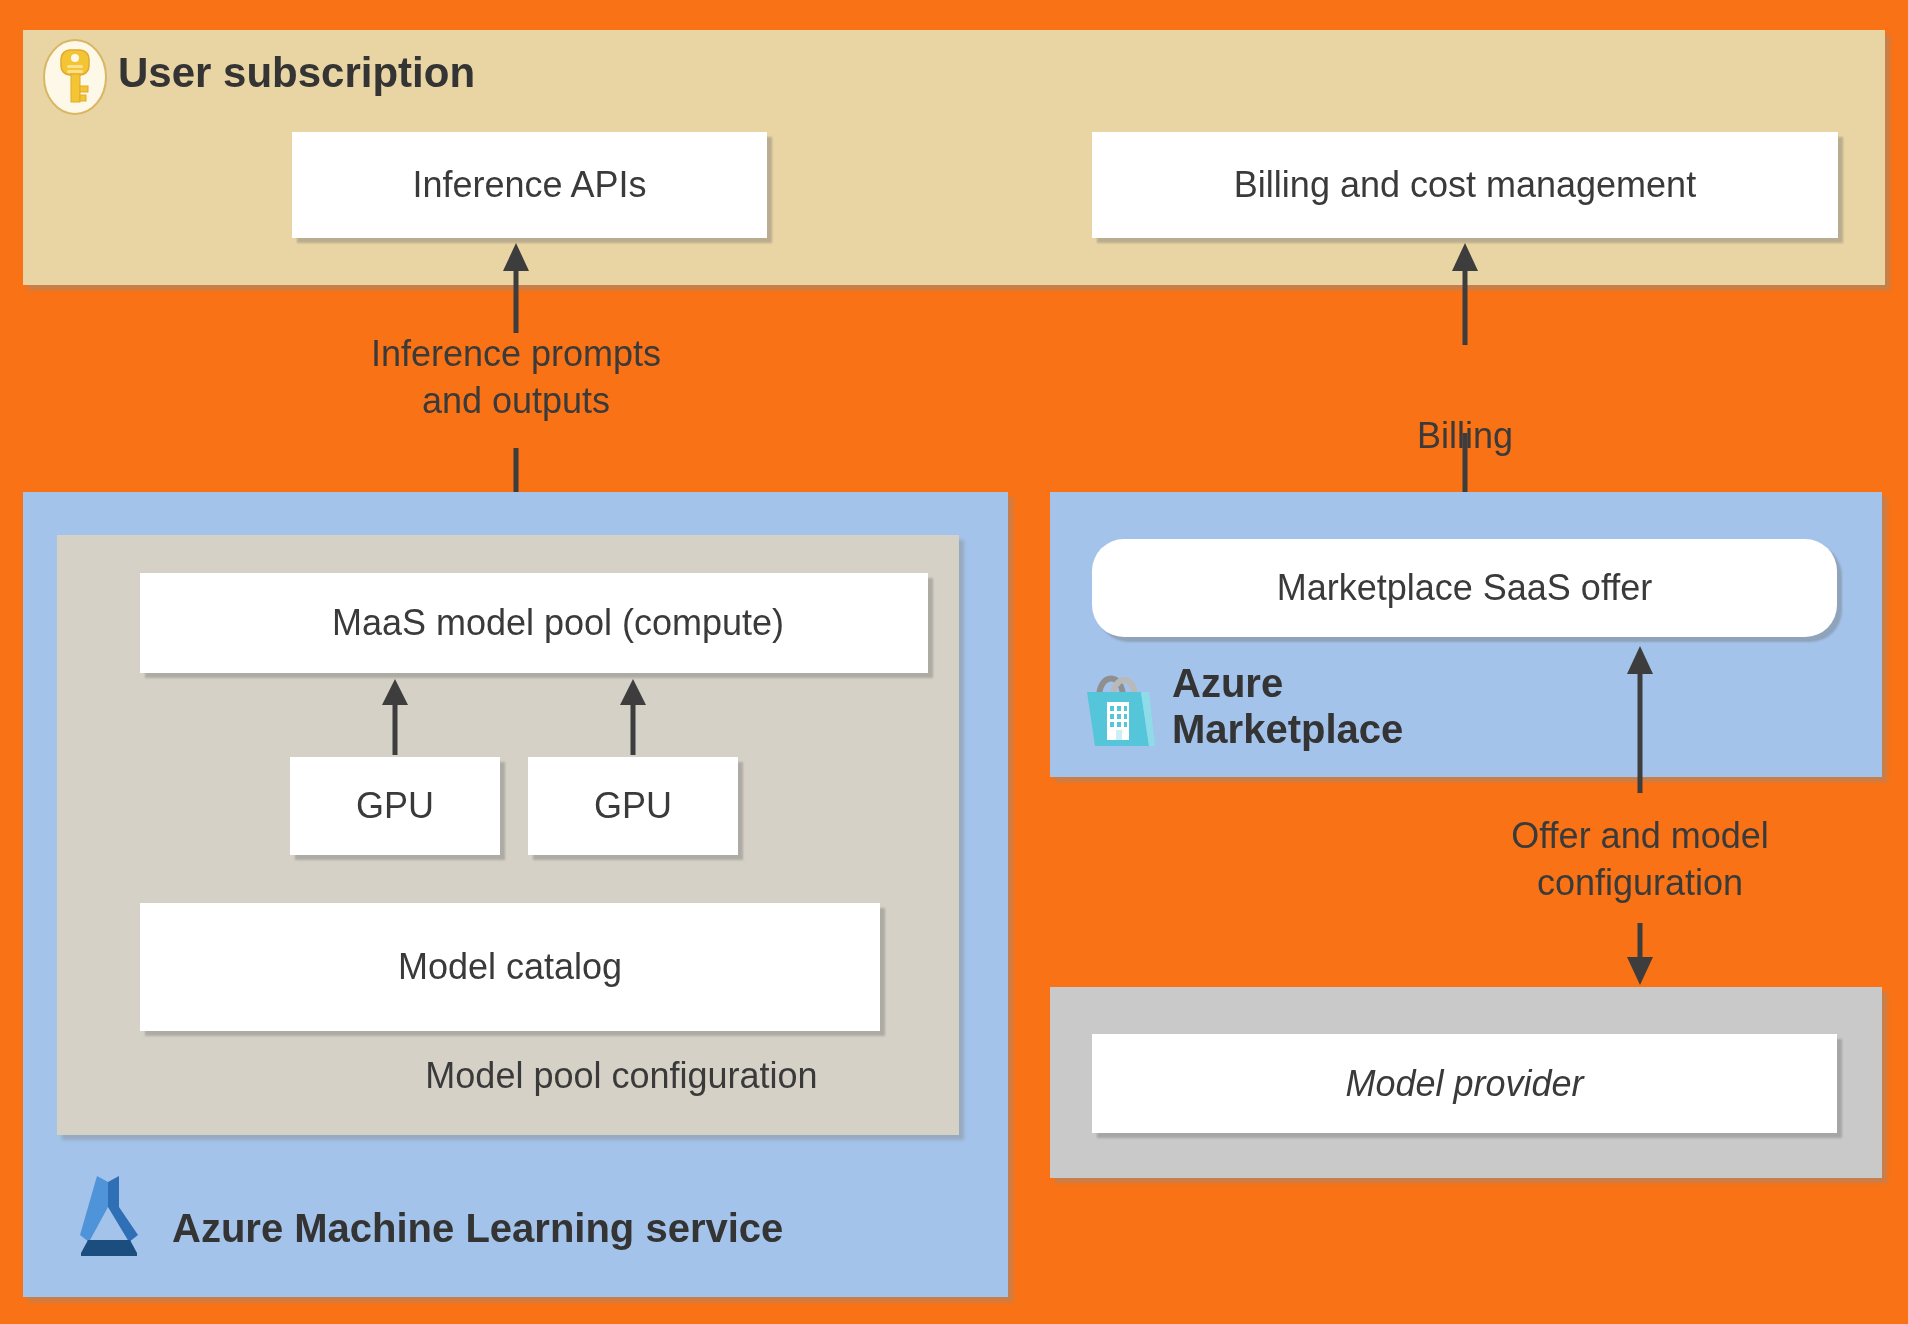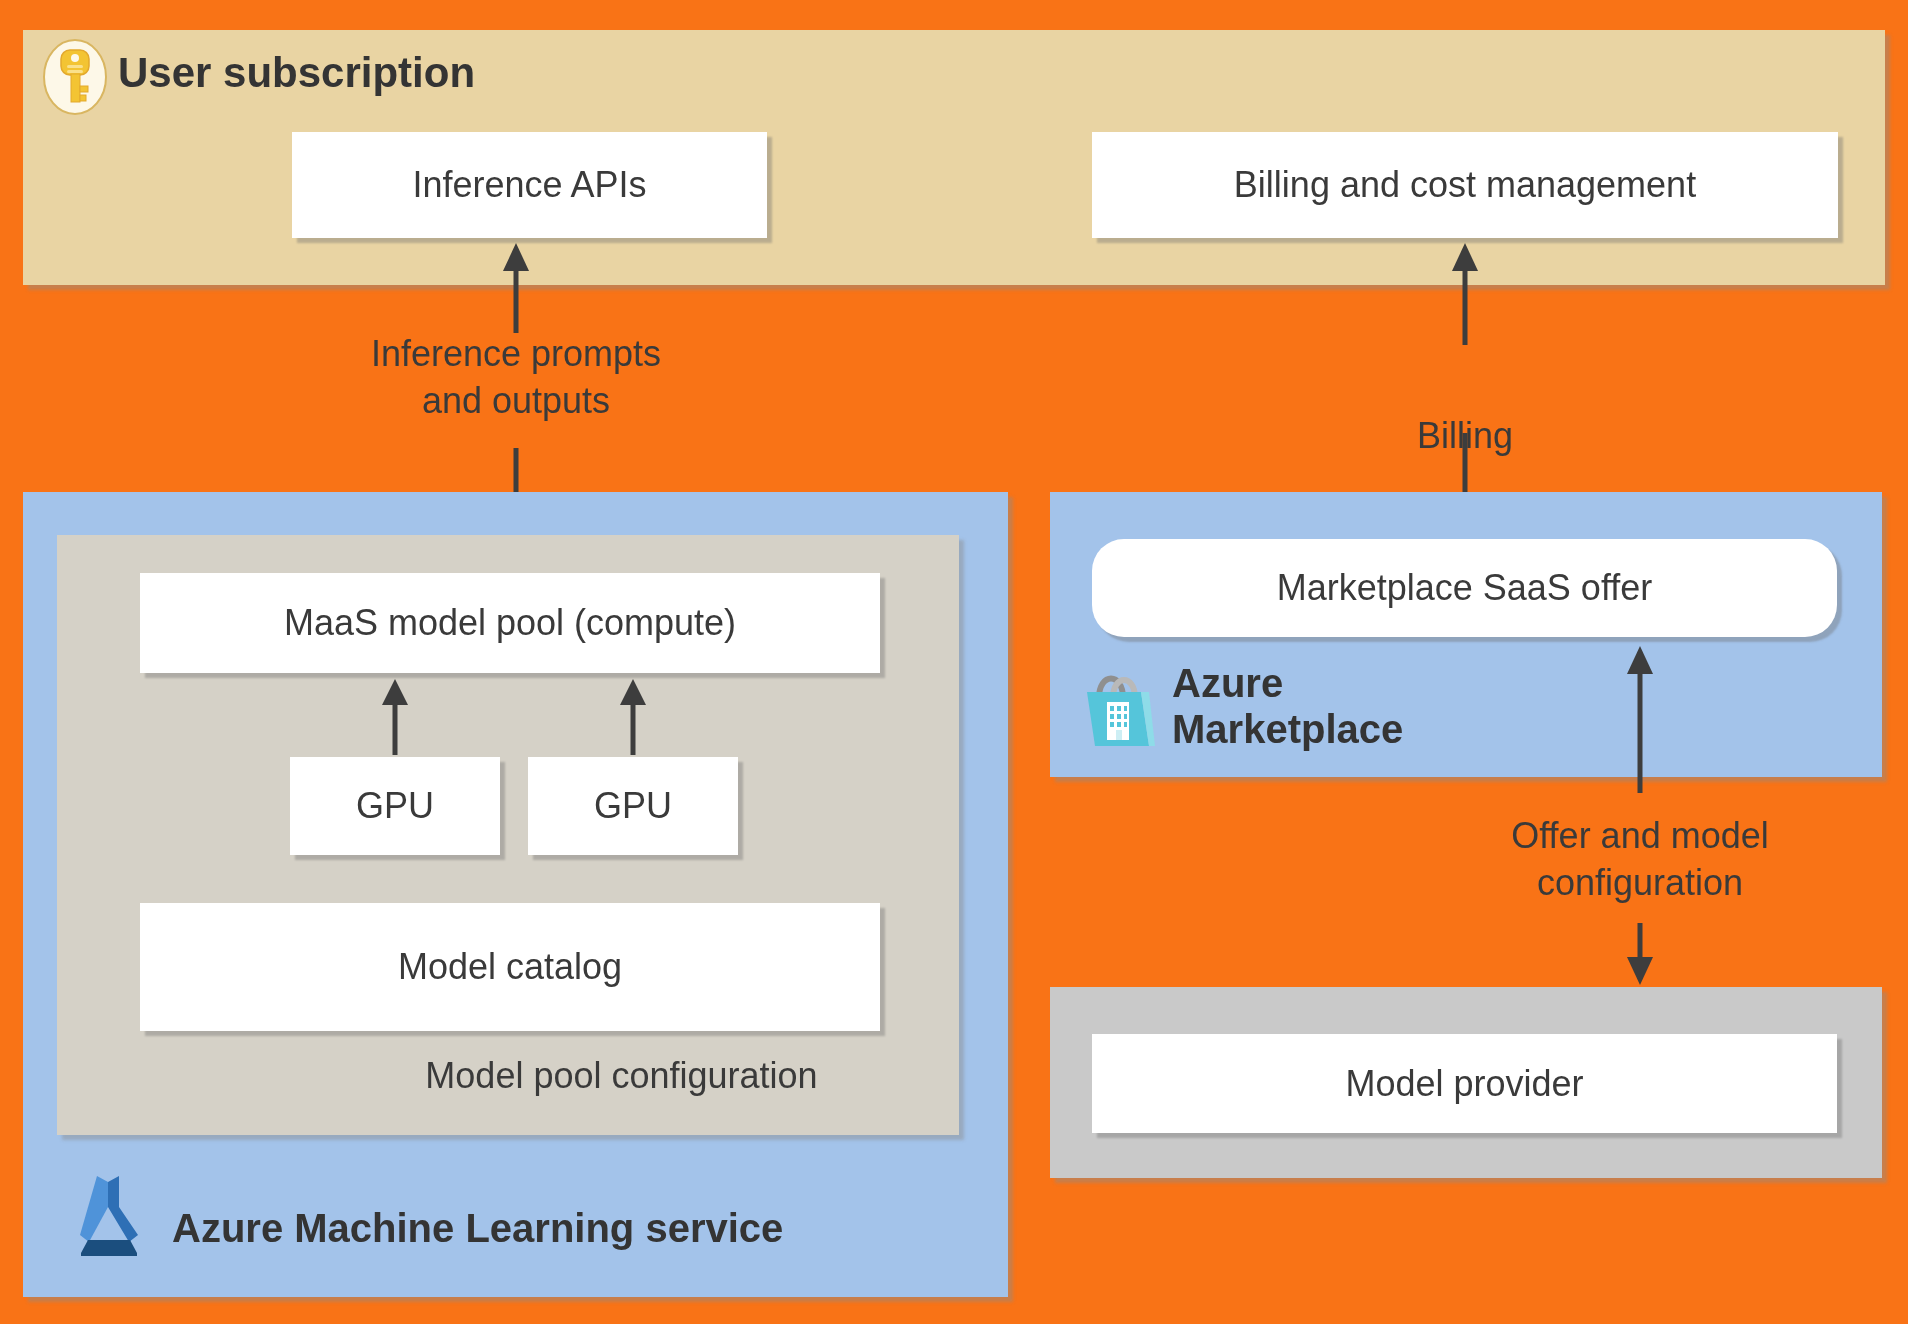--- a/index.html
+++ b/index.html
@@ -77,21 +77,21 @@
 
   <svg class="arrow-svg" style="left:1448px;top:433px;" width="34" height="101" viewBox="0 0 34 101">
     <line x1="17" y1="0" x2="17" y2="77" stroke="#3d3d3d" stroke-width="5"></line>
     <polygon points="17,101 4,73 30,73" fill="#3d3d3d"></polygon>
   </svg>
 
   <div class="section" style="left: 23px; top: 492px; width: 985px; height: 805px; background-color: rgb(163, 195, 234);"></div>
 
   <div class="section" style="left: 57px; top: 535px; width: 902px; height: 600px; background-color: rgb(213, 209, 199);"></div>
 
-  <div class="white-box" style="left:140px;top:573px;width:740px;height:100px;">MaaS model pool (compute)</div>
+  <div class="white-box" style="left:140px;top:573px;width:740px;height:100px;padding-left:48px;">MaaS model pool (compute)</div>
 
   <svg class="arrow-svg" style="left:378px;top:679px;" width="34" height="76" viewBox="0 0 34 76">
     <line x1="17" y1="22" x2="17" y2="76" stroke="#3d3d3d" stroke-width="5"></line>
     <polygon points="17,0 4,26 30,26" fill="#3d3d3d"></polygon>
   </svg>
   <svg class="arrow-svg" style="left:616px;top:679px;" width="34" height="76" viewBox="0 0 34 76">
     <line x1="17" y1="22" x2="17" y2="76" stroke="#3d3d3d" stroke-width="5"></line>
     <polygon points="17,0 4,26 30,26" fill="#3d3d3d"></polygon>
   </svg>
 
@@ -148,15 +148,15 @@
     <div>configuration</div>
   </div>
 
   <svg class="arrow-svg" style="left:1623px;top:923px;" width="34" height="62" viewBox="0 0 34 62">
     <line x1="17" y1="0" x2="17" y2="38" stroke="#3d3d3d" stroke-width="5"></line>
     <polygon points="17,62 4,34 30,34" fill="#3d3d3d"></polygon>
   </svg>
 
   <div class="section" style="left: 1050px; top: 987px; width: 832px; height: 191px; background-color: rgb(201, 201, 201);"></div>
 
-  <div class="white-box" style="left:1092px;top:1034px;width:745px;height:99px;">Model provider</div>
+  <div class="white-box" style="left:1092px;top:1034px;width:745px;height:99px;font-style:italic;">Model provider</div>
 
 </div>
 
 </body></html>

